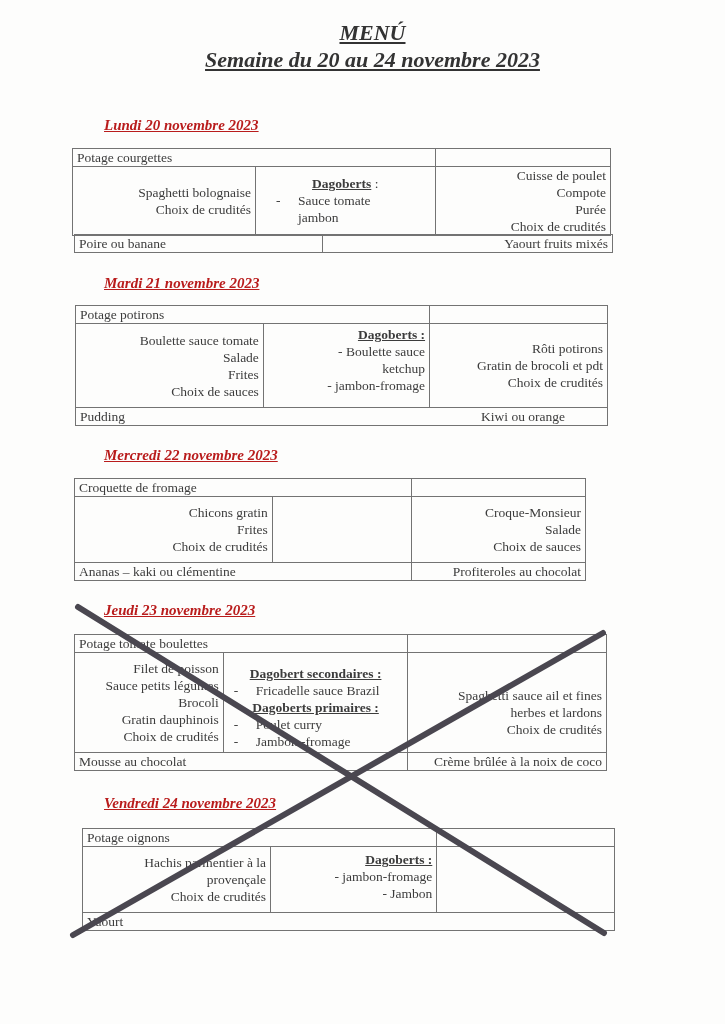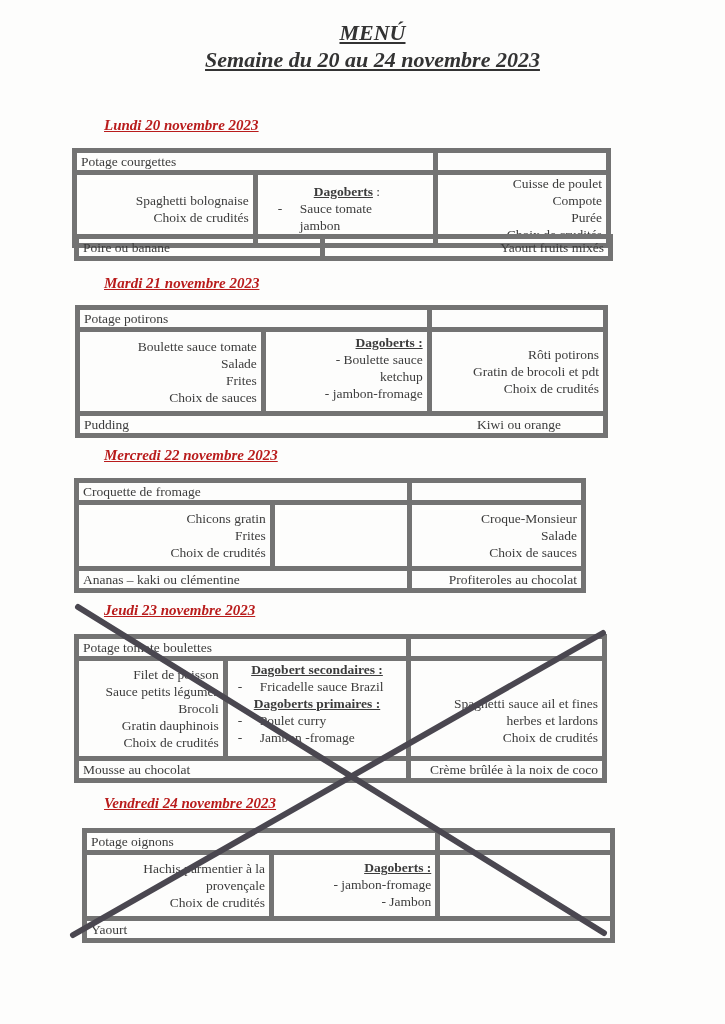--- a/index.html
+++ b/index.html
@@ -19,21 +19,21 @@
   .day {
     position: absolute; left: 76px;
     font-weight: bold; font-style: italic; text-decoration: underline;
     font-size: 15px; color: #b91c1c; margin-left: 28px;
   }
   table.menu {
     position: absolute; border-collapse: collapse;
     font-size: 13.5px; line-height: 17px; color: #3c3c3c;
   }
   table.menu td {
-    border: 5px solid #737373; padding: 0 4px; vertical-align: middle;
+    border: 1px solid #737373; padding: 0 4px; vertical-align: middle;
   }
   td.c { text-align: right; }
   td.r { text-align: right; }
   td.l { text-align: left; }
   .ul { font-weight: bold; text-decoration: underline; }
   .line { display: block; }
   .dash { display: inline-block; width: 22px; text-align: left; }
   svg.cross { position: absolute; left: 0; top: 0; pointer-events: none; }
 </style>
 </head>
@@ -149,21 +149,21 @@
     <td style="width:190px"></td>
   </tr>
   <tr style="height:100px">
     <td class="c" style="width:140px">
       <span class="line">Filet de poisson</span>
       <span class="line">Sauce petits légumes</span>
       <span class="line">Brocoli</span>
       <span class="line">Gratin dauphinois</span>
       <span class="line">Choix de crudités</span>
     </td>
-    <td class="l" style="width:176px; vertical-align:top; padding-top:0">
+    <td class="l" style="width:176px; vertical-align:top; padding-top:12px">
       <span class="line ul" style="text-align:center">Dagobert secondaires :</span>
       <span class="line" style="padding-left:6px"><span class="dash">-</span><span>Fricadelle sauce Brazil</span></span>
       <span class="line ul" style="text-align:center">Dagoberts primaires :</span>
       <span class="line" style="padding-left:6px"><span class="dash">-</span><span>Poulet curry</span></span>
       <span class="line" style="padding-left:6px"><span class="dash">-</span><span>Jambon -fromage</span></span>
     </td>
     <td class="c" style="vertical-align:top; padding-top:34px">
       <span class="line">Spaghetti sauce ail et fines</span>
       <span class="line">herbes et lardons</span>
       <span class="line">Choix de crudités</span>

